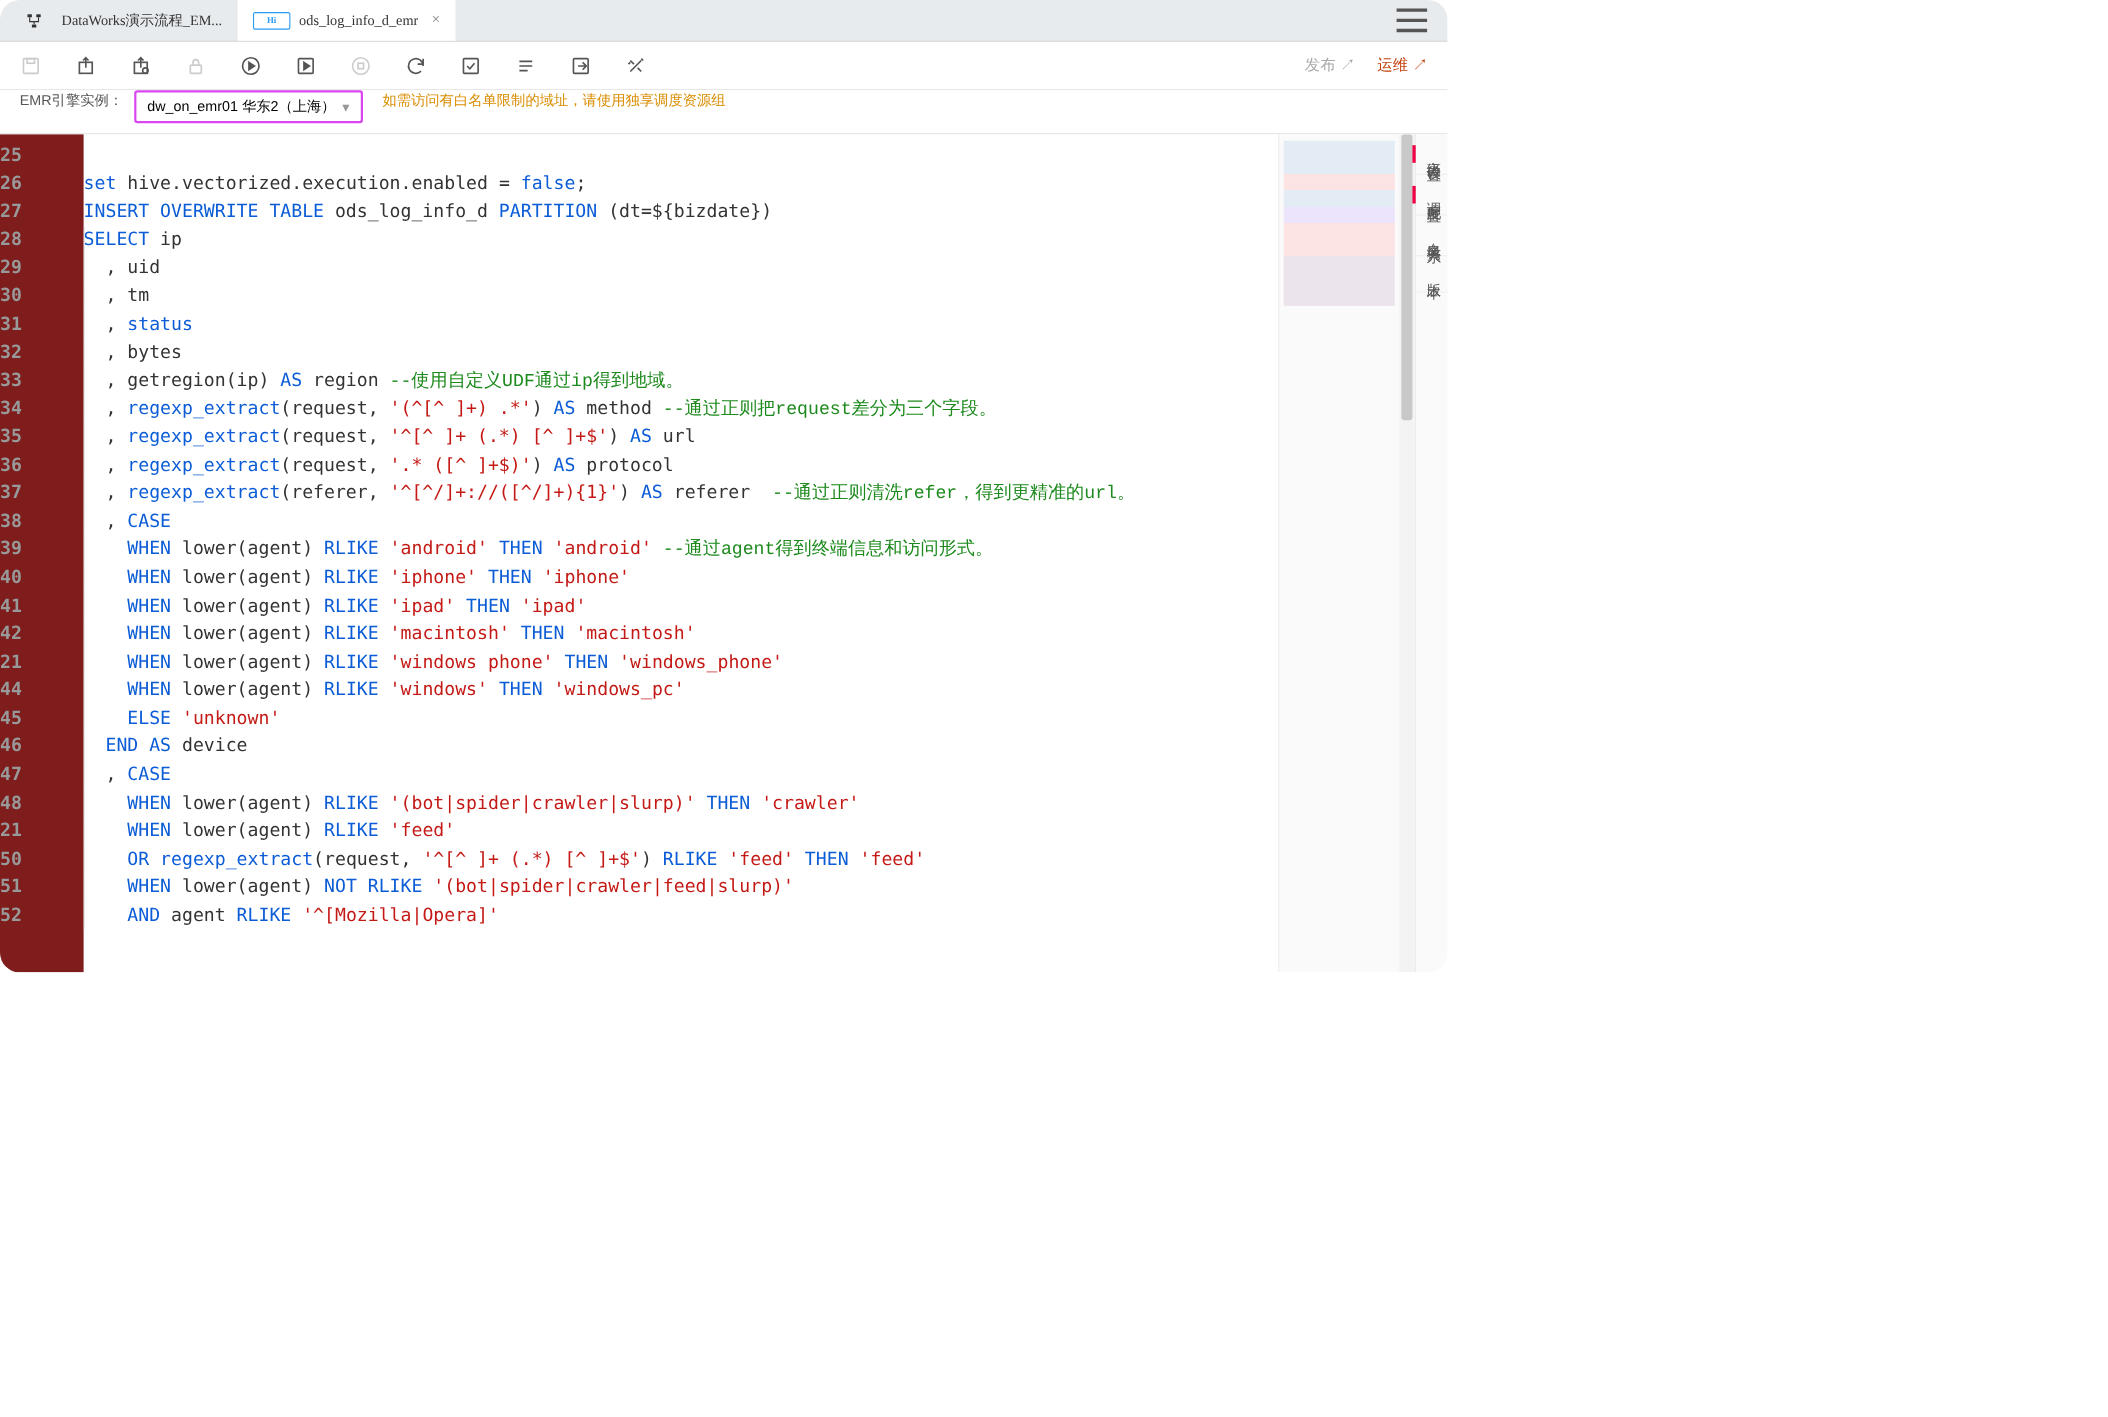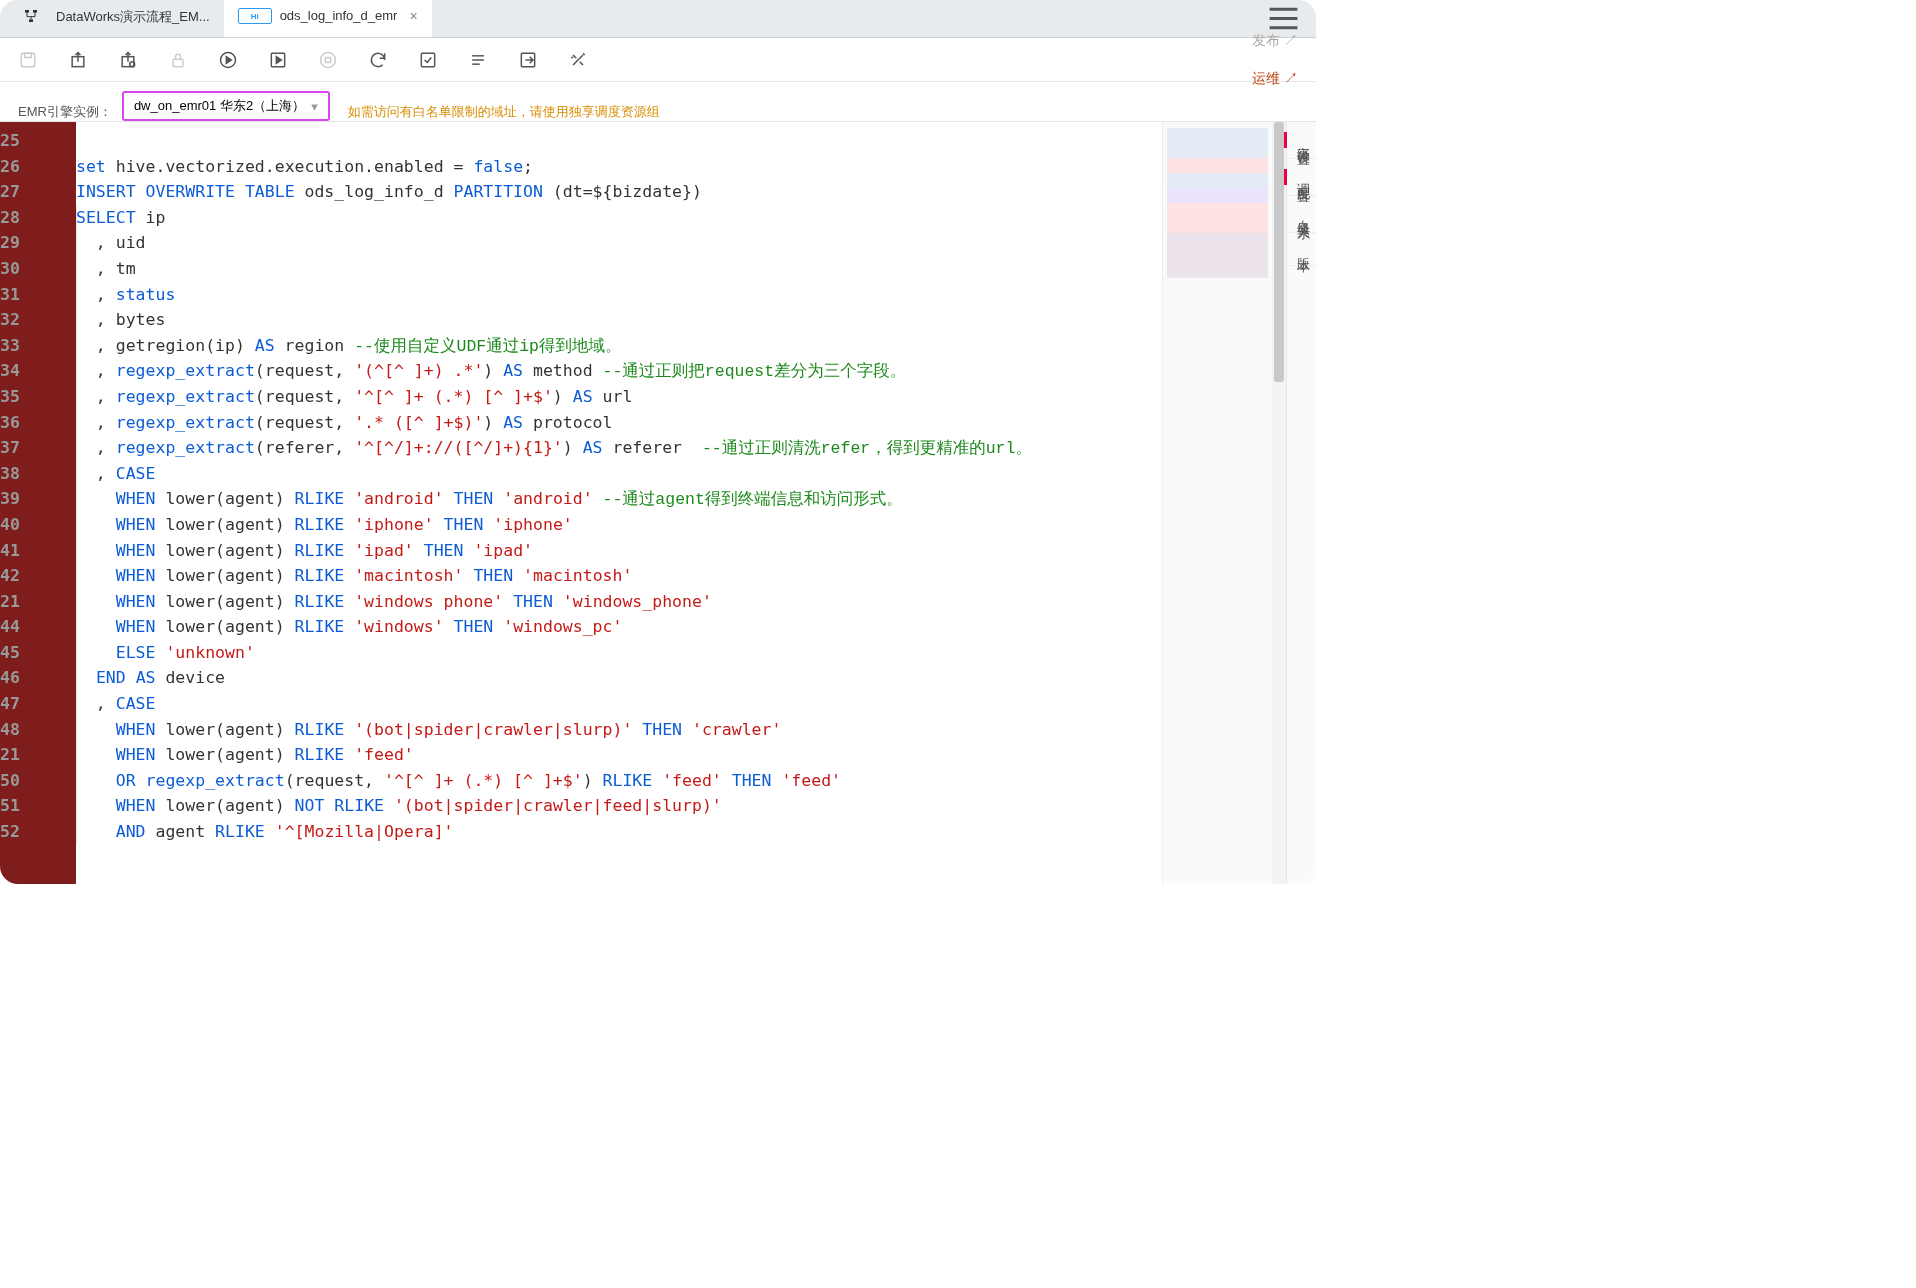--- a/index.html
+++ b/index.html
@@ -1,32 +1,32 @@
 <!DOCTYPE html>
 <html><head>
 <meta charset="utf-8">
 <style>
 * { margin:0; padding:0; box-sizing:border-box; }
 body { font-family:-apple-system,BlinkMacSystemFont,"Segoe UI",sans-serif; background:#fff; width:1316px; height:884px; overflow:hidden; position:relative; border-radius:18px; }
 .tabs-bar { display:flex; height:38px; background:#e8ebee; align-items:stretch; border-bottom:1px solid #d0d0d0; }
-.tab { display:flex; padding:8px 14px; font-size:13px; color:#333; gap:8px; cursor:pointer; max-width:230px; }
+.tab { display:flex; align-items:center; padding:8px 14px; font-size:13px; color:#333; gap:8px; cursor:pointer; max-width:230px;font-family:Liberation Serif, serif; }
 .tab.active { background:#fff; }
 .tab-icon { width:34px; height:16px; display:flex; align-items:center; justify-content:center; font-size:11px; }
 .tab-icon.flow { color:#333; }
 .tab-icon.hi { border:1px solid #2b9af3; color:#2b9af3; font-size:8px; padding:1px 2px; border-radius:2px; font-weight:bold; }
 .tab-label { white-space:nowrap; overflow:hidden; text-overflow:ellipsis; }
 .tab-close { color:#888; font-size:14px; margin-left:4px; }
 .hamburger { margin-left:auto; padding:0 14px; display:flex; align-items:center; font-size:20px; color:#555; cursor:pointer;}
 .toolbar { display:flex; height:44px; align-items:center; padding:0 18px; gap:30px; border-bottom:1px solid #e5e5e5; background:#fff; }
 .tool-icon { width:20px; height:20px; color:#555; cursor:pointer; display:flex; align-items:center; justify-content:center; }
 .tool-icon.disabled { color:#ccc; }
-.toolbar-right { margin-left:auto; display:flex; gap:20px; align-items:flex-end;flex-direction:column; }
+.toolbar-right { margin-left:auto; display:flex; gap:20px; align-items:flex-end; }
 .toolbar-link { font-size:14px; color:#aaa; cursor:pointer; }
 .toolbar-link.dark { color:#c2410c; }
-.engine-bar { display:flex; height:40px; align-items:flex-end; padding:0 18px; gap:10px; border-bottom:1px solid #e5e5e5; background:#fff; font-size:13px; }
+.engine-bar { display:flex; height:40px; align-items:flex-start; padding:0 18px; gap:10px; border-bottom:1px solid #e5e5e5; background:#fff; font-size:13px; }
 .engine-label { color:#555; }
 .engine-select { display:flex; align-items:center; gap:6px; border:2px solid #d946ef; padding:4px 10px; border-radius:3px; cursor:pointer; min-width:200px; justify-content:space-between; }
 .engine-notice { color:#d98c00; margin-left:8px; }
 .main-area { display:flex; height:calc(100% - 122px); }
 .editor-wrap { flex:1; display:flex; font-family:"SF Mono",Menlo,Consolas,monospace; font-size:16.5px; line-height:25.6px; overflow:hidden; position:relative; }
 .gutter { width:76px; text-align:left; padding:6px 18px 0 0; color:#999; background:#7f1d1d; user-select:none;font-weight:bold; }
 .gutter div { height:25.6px; }
 .code-area { flex:1; padding:6px 0 0 0; white-space:pre; overflow:hidden; position:relative; }
 .code-line { height:25.6px; position:relative; }
 .guide { position:absolute; left:0; top:0; bottom:0; width:1px; background:#e0e0e0; }

